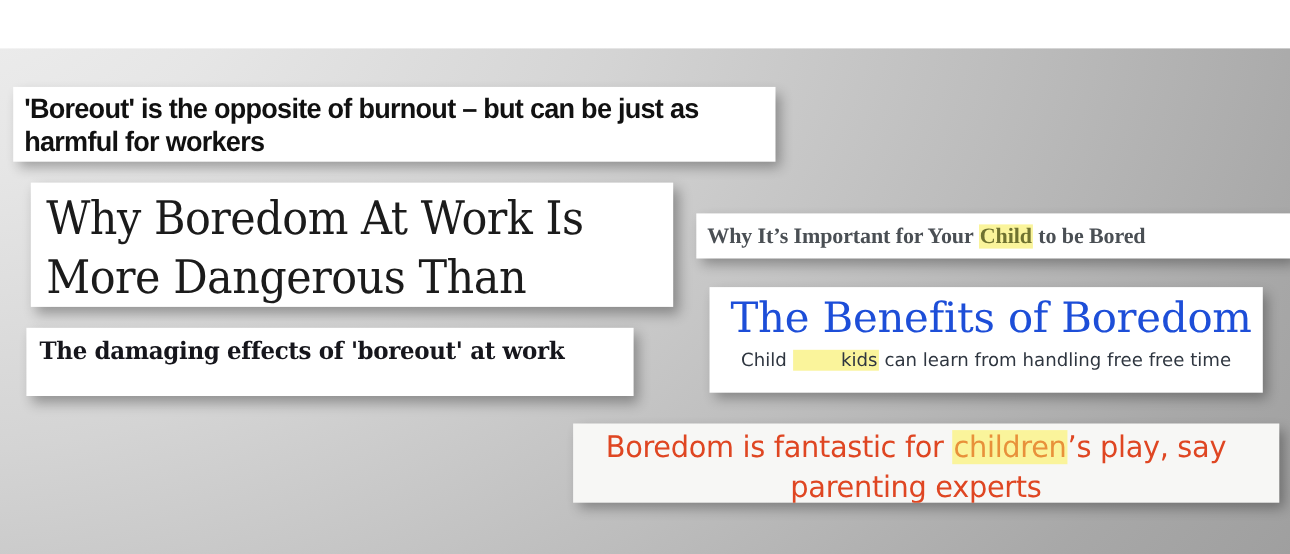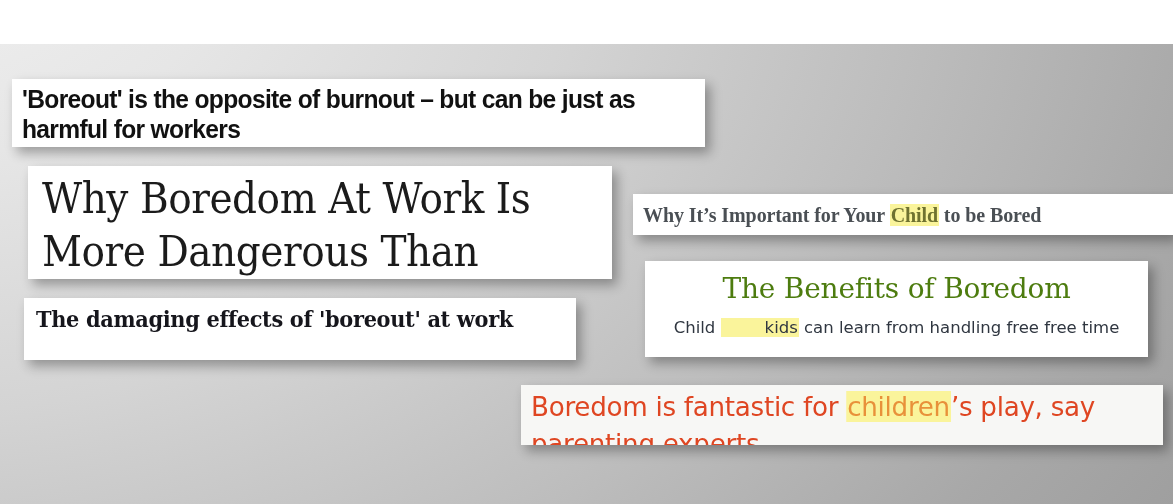--- a/index.html
+++ b/index.html
@@ -107,43 +107,45 @@
   
   #clip-benefits-boredom {
     left: 645px; top: 217px;
     width: 503px; height: 96px;
     padding: 4px 10px 0 10px;
     text-align: center;
   }
   #clip-benefits-boredom .headline {
     font-family: "DejaVu Serif", "Liberation Serif", serif;
     font-weight: normal;
-    font-size: 28px;
+    font-size: 38px;
     line-height: 48px;
     letter-spacing: -0.2px;
-    color: #4d7c0f;
+    color: #1d4ed8;
     margin: 0;
     white-space: nowrap;
+    text-align: right;
   }
   #clip-benefits-boredom .subhead {
     font-family: "DejaVu Sans", "Liberation Sans", sans-serif;
     font-weight: normal;
     font-size: 16.5px;
     line-height: 24px;
     color: #2f3640;
     margin: 3px 0 0 0;
     white-space: nowrap;
   }
 
   
   #clip-fantastic-play {
     left: 521px; top: 341px;
-    width: 642px; height: 60px;
+    width: 642px; height: 72px;
     background: #f7f7f5;
     padding: 3px 10px 0 10px;
+    text-align: center;
   }
   #clip-fantastic-play .headline {
     font-family: "DejaVu Sans", "Liberation Sans", sans-serif;
     font-weight: normal;
     font-size: 27px;
     line-height: 37px;
     letter-spacing: -0.3px;
     color: #df4622;
     margin: 0;
     transform: scaleX(0.97);

